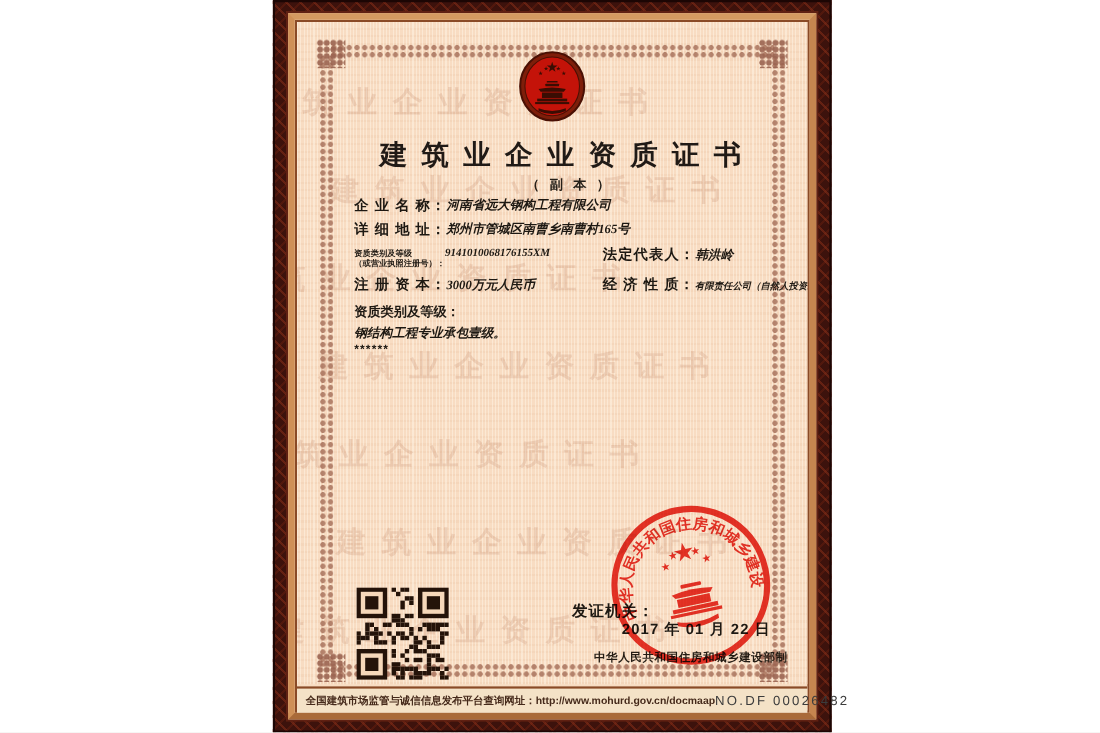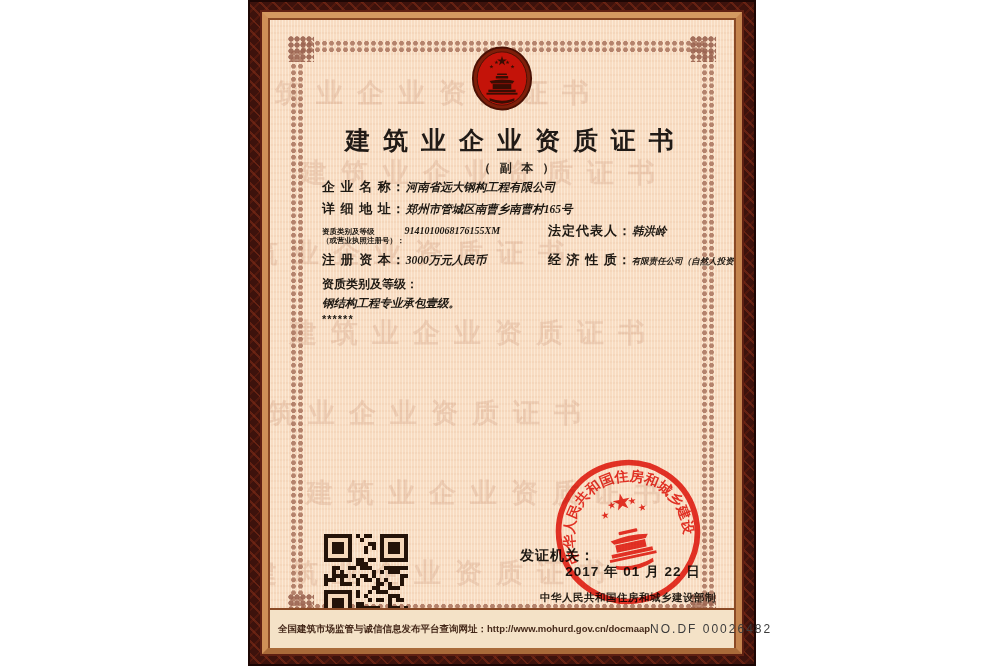--- a/index.html
+++ b/index.html
@@ -62,21 +62,21 @@
   
   .qr{position:absolute;left:54px;top:514px;width:84px;height:84px;}
   .issuer-label{position:absolute;left:250px;top:527px;font-size:14px;font-weight:900;color:#1d1812;letter-spacing:1px;}
   .seal{position:absolute;left:282px;top:436px;transform:rotate(-12deg);
         mix-blend-mode:multiply;opacity:.93;}
   .issue-date{position:absolute;left:278px;top:543px;width:170px;text-align:center;
         font-size:13.5px;font-weight:900;color:#1d1812;letter-spacing:1px;}
   .made-by{position:absolute;left:248px;top:571px;width:220px;text-align:center;
         font-size:10.5px;font-weight:900;color:#241c14;letter-spacing:.5px;}
   
-  .footer-strip{position:absolute;left:2px;right:2px;bottom:0;height:40px;
+  .footer-strip{position:absolute;left:2px;right:2px;bottom:0;height:24px;
         background:#f4e2c7;border-top:2px solid #8a4a26;
         display:flex;align-items:center;justify-content:space-between;padding:0 8px;box-sizing:border-box;}
   .footer-query{font-size:9.5px;font-weight:bold;color:#45291a;letter-spacing:0;white-space:nowrap;}
   .serial{font-family:Liberation Sans, sans-serif;font-size:12px;color:#3c3c3c;letter-spacing:2px;white-space:nowrap;}
 </style>
 </head>
 <body>
 
 <div class="stage">
   <div class="cert">

